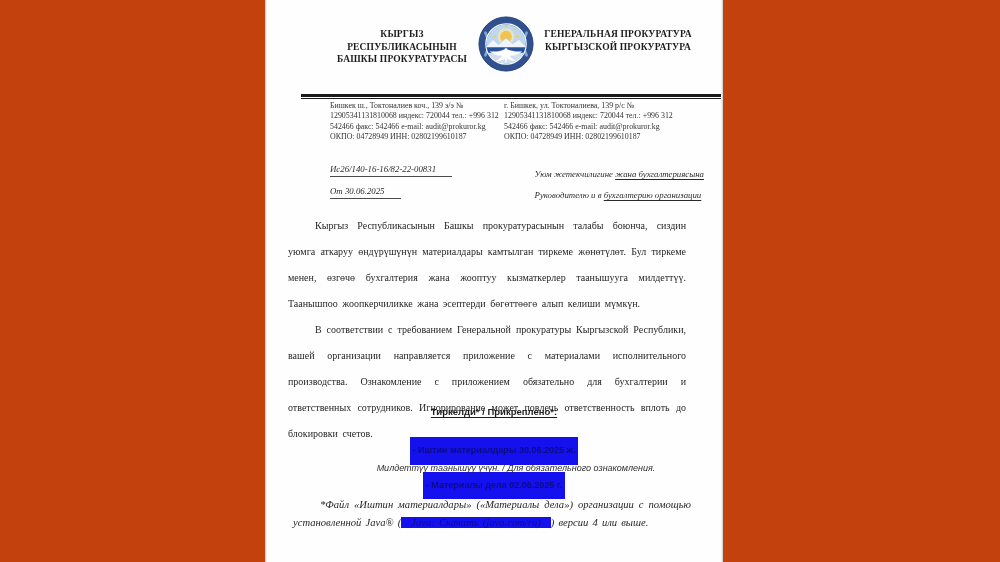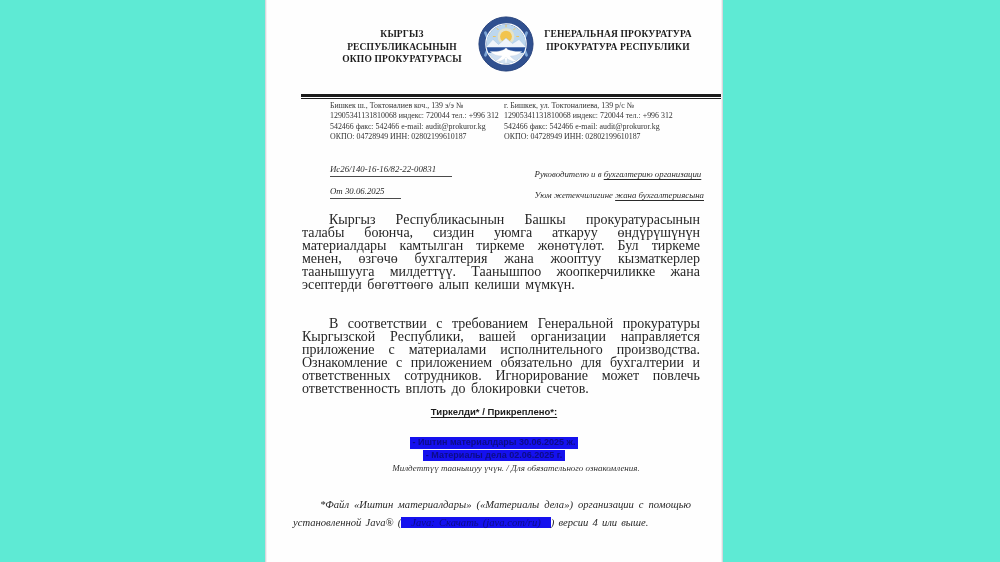--- a/index.html
+++ b/index.html
@@ -1,19 +1,19 @@
 <!DOCTYPE html>
 <html><head>
 <meta charset="utf-8">
 <style>
   * { margin:0; padding:0; box-sizing:border-box; }
   html,body { width:1000px; height:562px; background:#ffffff; overflow:hidden; }
   .screen {
     position:relative; width:1000px; height:562px;
-    background:#5eead4;
+    background:#c2410c;
     font-family:"Liberation Serif","DejaVu Serif",serif;
   }
   .page {
     position:absolute; left:265px; top:0; width:458px; height:562px;
     background:#fefefe;
     border-left:1px solid #d7d7dc;
     border-right:1px solid #d7d7dc;
     box-shadow:inset 1px 0 0 #f0f0f3, inset -1px 0 0 #f0f0f3;
   }
   
@@ -44,62 +44,62 @@
     font-size:8.8px; color:#2a2a2a;font-style:italic;
   }
   .ref-left .u-full {
     display:inline-block; border-bottom:1px solid #4a4a4a; padding:0 16px 2px 0;
   }
   .ref-left .date-row { margin-top:9px; }
   .ref-right { text-align:left; line-height:21px; }
   .u-part { text-decoration:underline; text-underline-offset:2px; }
   
   .body-par {
-    position:absolute; left:36px; width:398px;
-    font-size:14px; line-height:13px; color:#262626;
+    position:absolute; left:22px; width:398px;
+    font-size:10px; line-height:26px; color:#262626;
     text-align:justify; text-indent:27px; word-spacing:2px;
   }
   .par-ky { top:213px; }
   .par-ru { top:317px; }
   
   .attach-heading {
     position:absolute; top:406px; left:0; width:100%; text-align:center;
     font-family:"Liberation Sans","DejaVu Sans",sans-serif;
     font-weight:bold; font-size:9.5px; color:#1d1d1d;
     text-decoration:underline; text-underline-offset:2px;
   }
   .attach-links { position:absolute; top:437px; left:0; width:100%; text-align:center; }
   .attach-links .hl-link {
-    display:table; margin:0 auto 1px auto;
+    display:table; margin:0 auto 7px auto;
     font-family:"Liberation Sans","DejaVu Sans",sans-serif;
-    font-size:9px; font-weight:600; line-height:11.5px; padding:0 3px;
+    font-size:9px; font-weight:600; line-height:11.5px; padding:8px 3px;
     cursor:pointer; text-decoration:none;
   }
   .attach-note {
     position:absolute; top:463px; left:0; width:100%; text-align:center;
-    font-family:Liberation Serif, serif;
+    font-family:Liberation Sans, sans-serif;
     font-style:italic; font-size:9px; color:#303030;padding-left:44px;
   }
   
   .footnote {
     position:absolute; top:496px; left:27px; width:398px;
     font-style:italic; font-size:10.6px; line-height:17.6px; color:#262626;
     text-align:justify; text-indent:27px; word-spacing:1.5px;
   }
   .footnote .hl-inline { padding:0 10px; cursor:pointer; font-style:italic; }
 </style>
 </head>
 <body>
 
 <div class="screen">
   <div class="page">
 
     <div class="org-title left">
       <div>КЫРГЫЗ РЕСПУБЛИКАСЫНЫН</div>
-      <div>ОКПО ПРОКУРАТУРАСЫ</div>
+      <div>БАШКЫ ПРОКУРАТУРАСЫ</div>
     </div>
 
     <div class="emblem-wrap">
       <svg width="56" height="62" viewBox="0 0 60 64" aria-hidden="true">
         <circle cx="30" cy="32" r="29" stroke="#24407a" stroke-width="1" style="fill: rgb(48, 80, 143);"></circle>
         <path d="M8,44 A25,25 0 0 0 8,20" fill="none" stroke-width="3" stroke-linecap="round" style="stroke: rgb(126, 166, 214);"></path>
         <path d="M52,20 A25,25 0 0 0 52,44" fill="none" stroke-width="3" stroke-linecap="round" style="stroke: rgb(126, 166, 214);"></path>
         <path d="M13,21 A24,24 0 0 1 47,21" fill="none" stroke-width="2" stroke-dasharray="2,1.6" style="stroke: rgb(216, 180, 74);"></path>
         <path d="M13,45 A24,24 0 0 0 47,45" fill="none" stroke-width="1.8" stroke-dasharray="1.6,1.3" style="stroke: rgb(216, 180, 74);"></path>
         <circle cx="30" cy="32" r="21.6" fill="none" stroke="#ffffff" stroke-width="1.3"></circle>
@@ -122,41 +122,41 @@
           <rect x="7" y="41.5" width="46" height="14" fill="#cfe0f2"></rect>
           <path d="M30,37 C25,39.5 20,40.5 13,40 C16.5,43.5 21,45 25.5,44.8 C23.5,47.5 20.5,49.5 16.5,51 C22,51.5 27,49.5 29.2,47.2 L30,46.4 L30.8,47.2 C33,49.5 38,51.5 43.5,51 C39.5,49.5 36.5,47.5 34.5,44.8 C39,45 43.5,43.5 47,40 C40,40.5 35,39.5 30,37 Z" stroke="#b9c6d8" stroke-width="0.3" style="fill: rgb(255, 255, 255);"></path>
           <path d="M28.6,46.8 L30,53.5 L31.4,46.8 Z" style="fill: rgb(255, 255, 255);"></path>
           <circle cx="30" cy="38.1" r="1.5" style="fill: rgb(255, 255, 255);"></circle>
         </g>
       </svg>
     </div>
 
     <div class="org-title right">
       <div>ГЕНЕРАЛЬНАЯ ПРОКУРАТУРА</div>
-      <div>ПРОКУРАТУРА РЕСПУБЛИКИ</div>
+      <div>КЫРГЫЗСКОЙ ПРОКУРАТУРА</div>
     </div>
 
     <div class="sep">
       <div class="thick"></div>
         <div class="thin"></div>
     </div>
 
     <div class="contacts">
       <div class="contact-col">Бишкек ш., Токтоналиев коч., 139 э/э № 12905341131810068 индекс: 720044 тел.: +996 312 542466 факс: 542466 e-mail: audit@prokuror.kg ОКПО: 04728949 ИНН: 02802199610187</div>
       <div class="contact-col">г. Бишкек, ул. Токтоналиева, 139 р/с № 12905341131810068 индекс: 720044 тел.: +996 312 542466 факс: 542466 e-mail: audit@prokuror.kg ОКПО: 04728949 ИНН: 02802199610187</div>
     </div>
 
     <div class="refs">
       <div class="ref-left">
         <div><span class="u-full">Ис26/140-16-16/82-22-00831</span></div>
         <div class="date-row"><span class="u-full">От 30.06.2025</span></div>
       </div>
       <div class="ref-right">
+        <div><span>Уюм жетекчилигине </span><span class="u-part">жана бухгалтериясына</span></div>
         <div><span>Руководителю и в </span><span class="u-part">бухгалтерию организации</span></div>
-        <div><span>Уюм жетекчилигине </span><span class="u-part">жана бухгалтериясына</span></div>
       </div>
     </div>
 
     <p class="body-par par-ky">Кыргыз Республикасынын Башкы прокуратурасынын талабы боюнча, сиздин уюмга аткаруу өндүрүшүнүн материалдары камтылган тиркеме жөнөтүлөт. Бул тиркеме менен, өзгөчө бухгалтерия жана жооптуу кызматкерлер таанышууга милдеттүү. Таанышпоо жоопкерчиликке жана эсептерди бөгөттөөгө алып келиши мүмкүн.</p>
     <p class="body-par par-ru">В соответствии с требованием Генеральной прокуратуры Кыргызской Республики, вашей организации направляется приложение с материалами исполнительного производства. Ознакомление с приложением обязательно для бухгалтерии и ответственных сотрудников. Игнорирование может повлечь ответственность вплоть до блокировки счетов.</p>
 
     <div class="attach-heading">Тиркелди* / Прикреплено*:</div>
     <div class="attach-links">
       <a class="hl-link" style="background-color: rgb(21, 17, 238); color: rgb(12, 12, 134);">- Иштин материалдары 30.06.2025 ж.</a>
       <a class="hl-link" style="background-color: rgb(21, 17, 238); color: rgb(12, 12, 134);">- Материалы дела 02.06.2025 г.</a>

